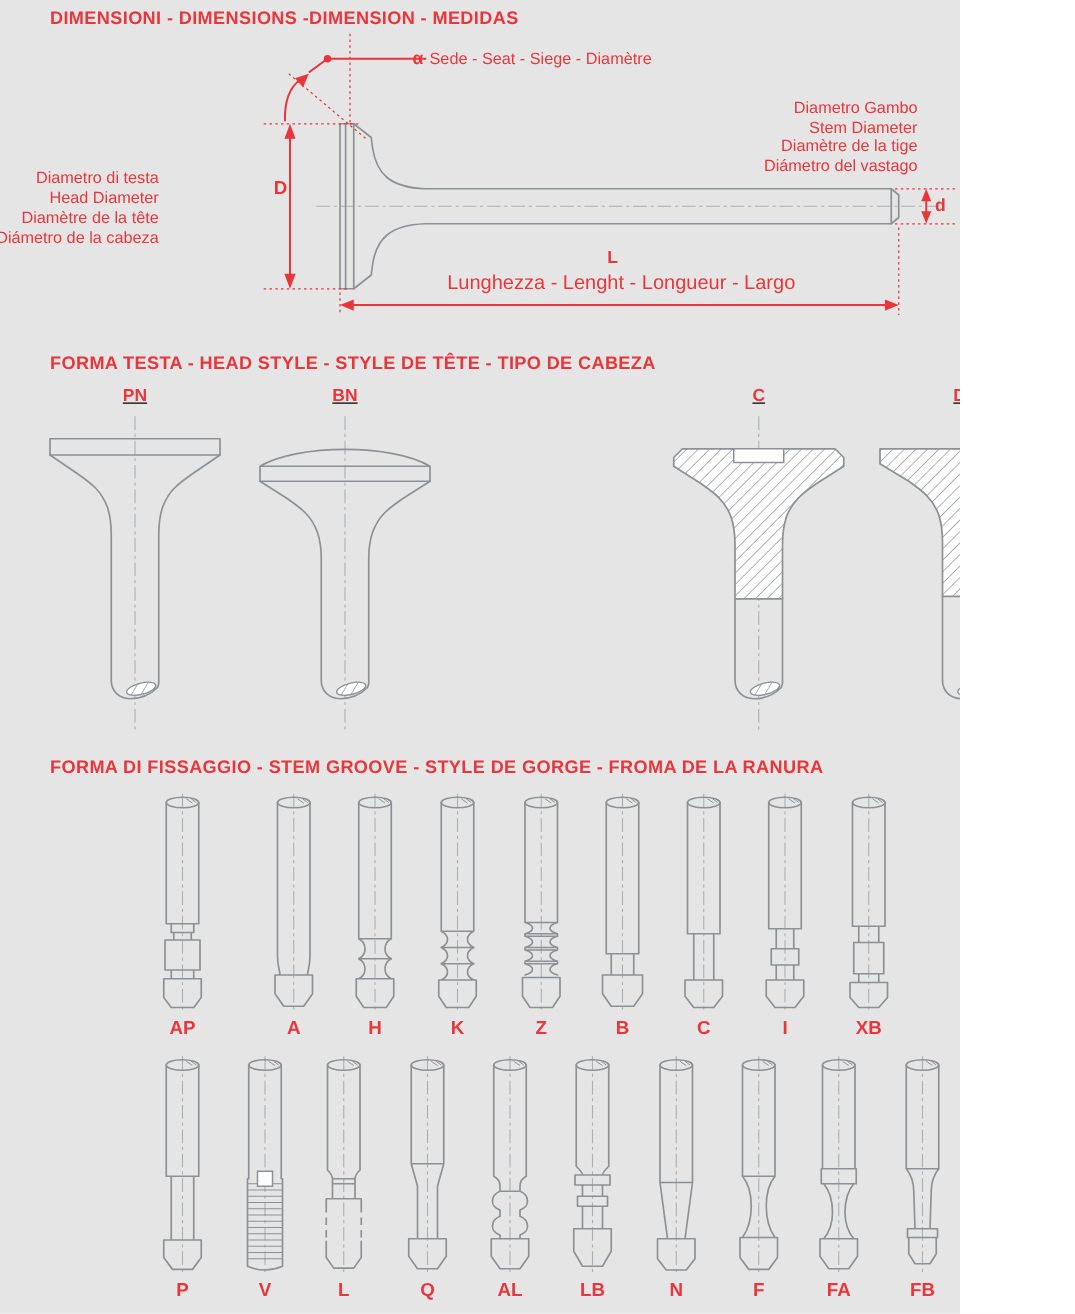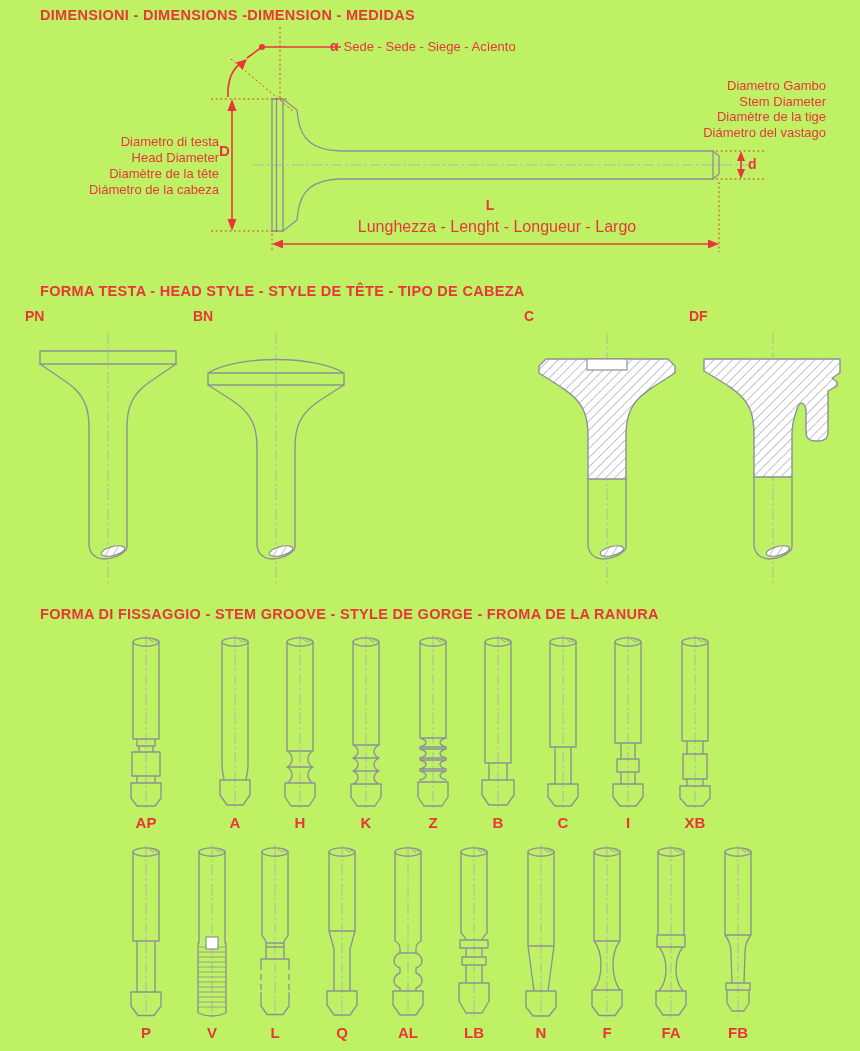--- a/index.html
+++ b/index.html
@@ -1,18 +1,18 @@
 <!DOCTYPE html>
 <html style="--accent: #e8363b; --line: #8d9195; --centerline: #aab0b4;"><head>
 <meta charset="utf-8">
 <style>
   :root{ --accent:#e8363b; --line:#8d9195; --centerline:#aab0b4; }
   html,body{margin:0;padding:0;background:#fff;}
   body{font-family:"Liberation Sans", sans-serif;}
-  #page{position:relative;width:860px;height:1051px;background:#bef264;overflow:hidden;}
+  #page{position:relative;width:768px;height:1051px;background:#e5e5e5;overflow:hidden;}
 
   .sec-title{position:absolute;left:40px;color:var(--accent);font-size:14.5px;font-weight:bold;letter-spacing:.3px;white-space:nowrap;}
 
   
   .red-txt{color:var(--accent);font-size:13px;line-height:15.5px;white-space:nowrap;}
   .alpha-label{position:absolute;left:330px;top:39px;}
   .alpha-sym{font-weight:bold;font-size:14px;margin-right:5px;}
   .head-dia-block{position:absolute;right:641px;top:134px;text-align:right;line-height:16px;}
   .stem-dia-block{position:absolute;right:34px;top:78px;text-align:right;}
   .dim-letter{position:absolute;color:var(--accent);font-weight:bold;font-size:15px;}
@@ -23,21 +23,21 @@
   .gwf{fill:#fff;stroke:var(--line);stroke-width:1.2;}
   .hat{fill:url(#hatchp);stroke:var(--line);stroke-width:1.4;stroke-linejoin:round;}
   .cl{stroke:var(--centerline);stroke-width:.9;stroke-dasharray:11 3 2.5 3;fill:none;}
   .rd{stroke:var(--accent);stroke-width:1;stroke-dasharray:2 2.6;fill:none;}
   .ra{stroke:var(--accent);stroke-width:1.6;fill:none;}
   .rf{fill:var(--accent);stroke:none;}
   .gdash{fill:none;stroke:var(--line);stroke-width:1.35;stroke-dasharray:6 4;}
 
   .dim-svg{position:absolute;left:0;top:0;width:860px;height:270px;}
 
-  .head-col{position:absolute;width:166px;text-align:left;}
+  .head-col{position:absolute;width:166px;text-align:center;text-decoration:underline;}
   .head-label{color:var(--accent);font-weight:bold;font-size:14px;height:17px;}
   .head-svg{width:166px;height:262px;display:block;margin-top:4px;}
 
   .stem-col{position:absolute;width:56px;text-align:center;}
   .stem-svg{width:56px;height:178px;display:block;}
   .stem-label{color:var(--accent);font-weight:bold;font-size:15px;margin-top:3px;}
 </style>
 </head>
 <body>
 
@@ -95,21 +95,21 @@
 
       <g>
         <line class="ra" x1="277" y1="244" x2="714" y2="244"></line>
         <polygon class="rf" points="272,244 283,239.5 283,248.5"></polygon>
         <polygon class="rf" points="719,244 708,239.5 708,248.5"></polygon>
       </g>
     </g>
   </svg>
 
   <div class="alpha-label red-txt">
-    <span class="alpha-sym">α</span><span>Sede - Sede - Siege - Acìento</span>
+    <span class="alpha-sym">α</span><span>Sede - Seat - Siege - Diamètre</span>
   </div>
 
   <div class="head-dia-block red-txt">
     <div>Diametro di testa</div>
     <div>Head Diameter</div>
     <div>Diamètre de la tête</div>
     <div>Diámetro de la cabeza</div>
   </div>
   <div class="dim-letter" style="left:219px;top:142px">D</div>
 

